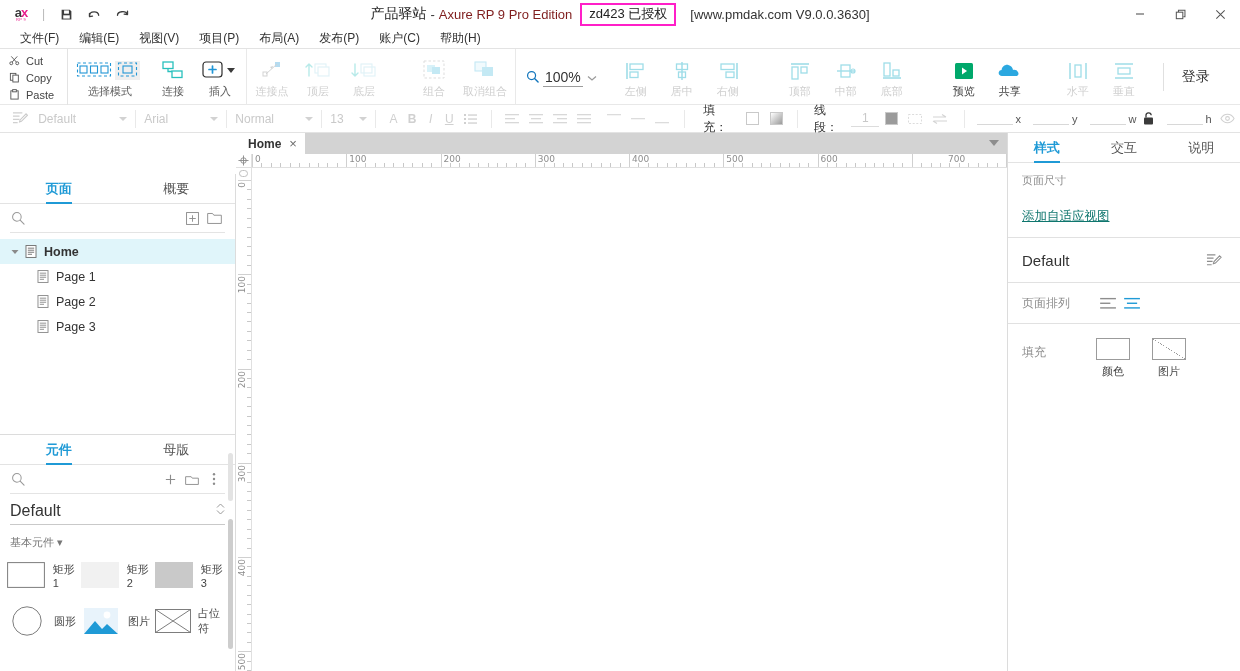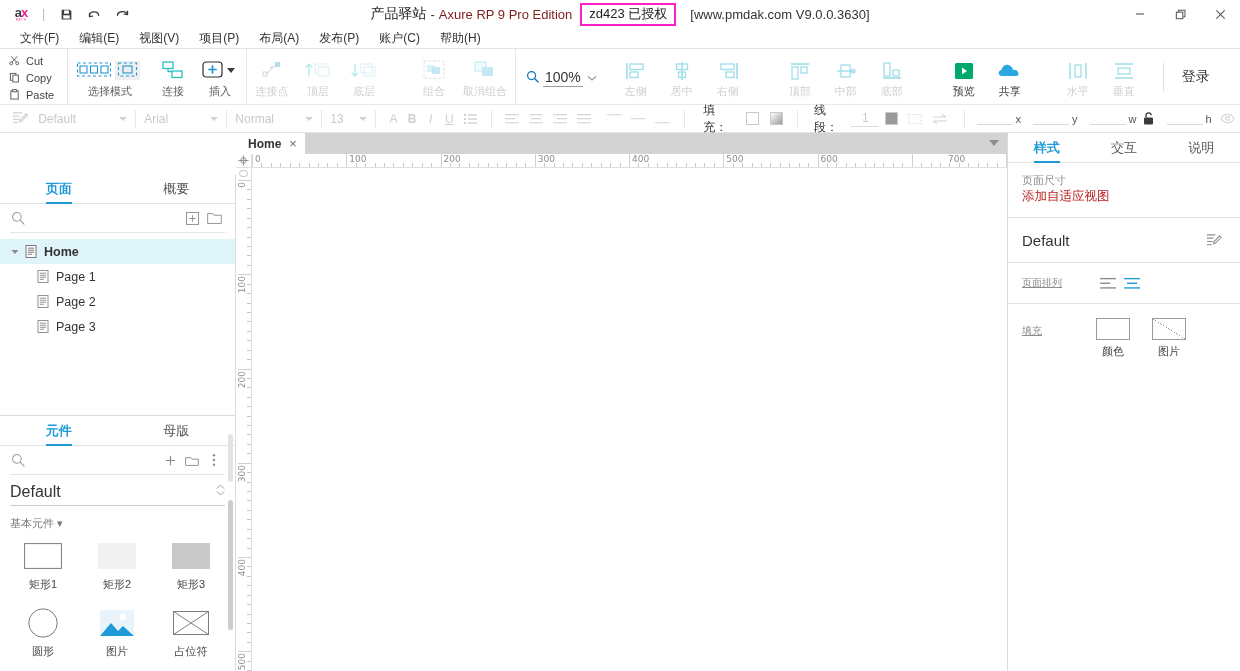--- a/index.html
+++ b/index.html
@@ -111,21 +111,21 @@
   .tnode .lbl { margin-left:4px; }
   .tnode.child { padding-left:34px; }
   .lp-spacer { flex:1; }
   .lp-div { height:1px; background:#dcdcdc; }
 
   .widgets { flex:0 0 236px; display:flex; flex-direction:column; position:relative;}
   .lib-name { font-size:16px; color:#333; padding:8px 10px 4px; display:flex; align-items:center; justify-content:space-between; }
   .lib-underline { height:1px; background:#c9c9c9; margin:0 10px 0 10px; }
   .grp-title { font-size:11px; color:#777; padding:10px 0 6px 10px; }
   .wgrid { display:flex; flex-wrap:wrap; padding:0 6px; }
-  .wcell { width:74px; display:flex; flex-direction:column; align-items:center; gap:6px; padding:4px 0 12px; }
+  .wcell { width:74px; display:flex; flex-direction:row; align-items:center; gap:6px; padding:4px 0 12px; }
   .wcell .wlb { font-size:11px; color:#444; }
   .wthumb { width:42px; height:30px; display:flex; align-items:center; justify-content:center; }
   .vscroll { position:absolute; right:2px; top:84px; width:5px; height:130px; background:#cdcdcd; border-radius:3px; }
   .vscroll2 { position:absolute; right:2px; top:18px; width:5px; height:48px; background:#e3e3e3; border-radius:3px; }
 
   
   .canvaspane { flex:1; display:flex; flex-direction:column; min-width:0; background:#fff; border-right:1px solid #dcdcdc;}
   .tabbar { height:21px; flex:0 0 21px; background:#d3d3d3; display:flex; align-items:stretch; position:relative; }
   .ctab { background:#fff; display:flex; align-items:center; gap:8px; padding:0 8px 0 12px; font-size:12px; color:#333; font-weight:bold; }
   .ctab .x { font-size:13px; color:#6b6b6b; font-weight:normal; }
@@ -142,29 +142,29 @@
   .vruler .tick { position:absolute; right:0; height:1px; background:#c8c8c8; }
   .vruler .tick.maj { width:13px; background:#d0d0d0; }
   .vruler .tick.min { width:4px; }
   .vruler .num { position:absolute; left:1px; font-size:9px; color:#8d8d8d; writing-mode:vertical-rl; text-orientation:mixed; transform:rotate(180deg); font-family:"DejaVu Sans",sans-serif;}
   .vruler .hdl { position:absolute; left:3px; top:2px; width:9px; height:7px; border:1px solid #c0c0c0; border-radius:4px;}
   .artboard { flex:1; background:#ffffff; }
 
   
   .rightpane { width:232px; flex:0 0 232px; display:flex; flex-direction:column; background:#fff; }
   .rp-sec { padding:10px 14px 12px; }
-  .rp-lab { font-size:11px; color:#8c8c8c; margin-bottom:0; }
+  .rp-lab { font-size:11px; color:#8c8c8c; margin-bottom:6px; }
   .rp-field { display:flex; align-items:center; justify-content:space-between; border-bottom:1px solid #c7c7c7; padding-bottom:3px; }
   .rp-field .v { font-size:14px; color:#333; }
-  .rp-link { font-size:12.5px; color:#b91c1c; display:inline-block; }
+  .rp-link { font-size:12.5px; color:#0f766e; text-decoration:underline; display:inline-block; margin-top:14px; }
   .rp-div { height:1px; background:#e1e1e1; }
   .rp-style-row { display:flex; align-items:center; justify-content:space-between; padding:12px 14px 12px; }
   .rp-style-row .nm { font-size:15px; color:#333; }
   .rp-row { display:flex; align-items:center; padding:10px 14px; }
-  .rp-row .k { font-size:10px; color:#8c8c8c; width:74px;text-decoration:underline; }
+  .rp-row .k { font-size:12px; color:#8c8c8c; width:74px; }
   .rp-icbtn { width:24px; height:20px; display:flex; align-items:center; justify-content:center; }
   .fillcell { display:flex; flex-direction:column; align-items:center; gap:4px; }
   .fillcell .fl { font-size:11px; color:#444; }
   .fillbox { width:34px; height:22px; border:1px solid #9b9b9b; background:#fff; }
   .fillbox.pic { position:relative; overflow:hidden; }
   .fillbox.pic::after { content:""; position:absolute; left:0; top:0; width:100%; height:100%;
      background:linear-gradient(to top right, transparent 49.3%, #9b9b9b 49.3%, #9b9b9b 50.7%, transparent 50.7%); }
 
   .dim-ic { opacity:.33; }
 </style>

